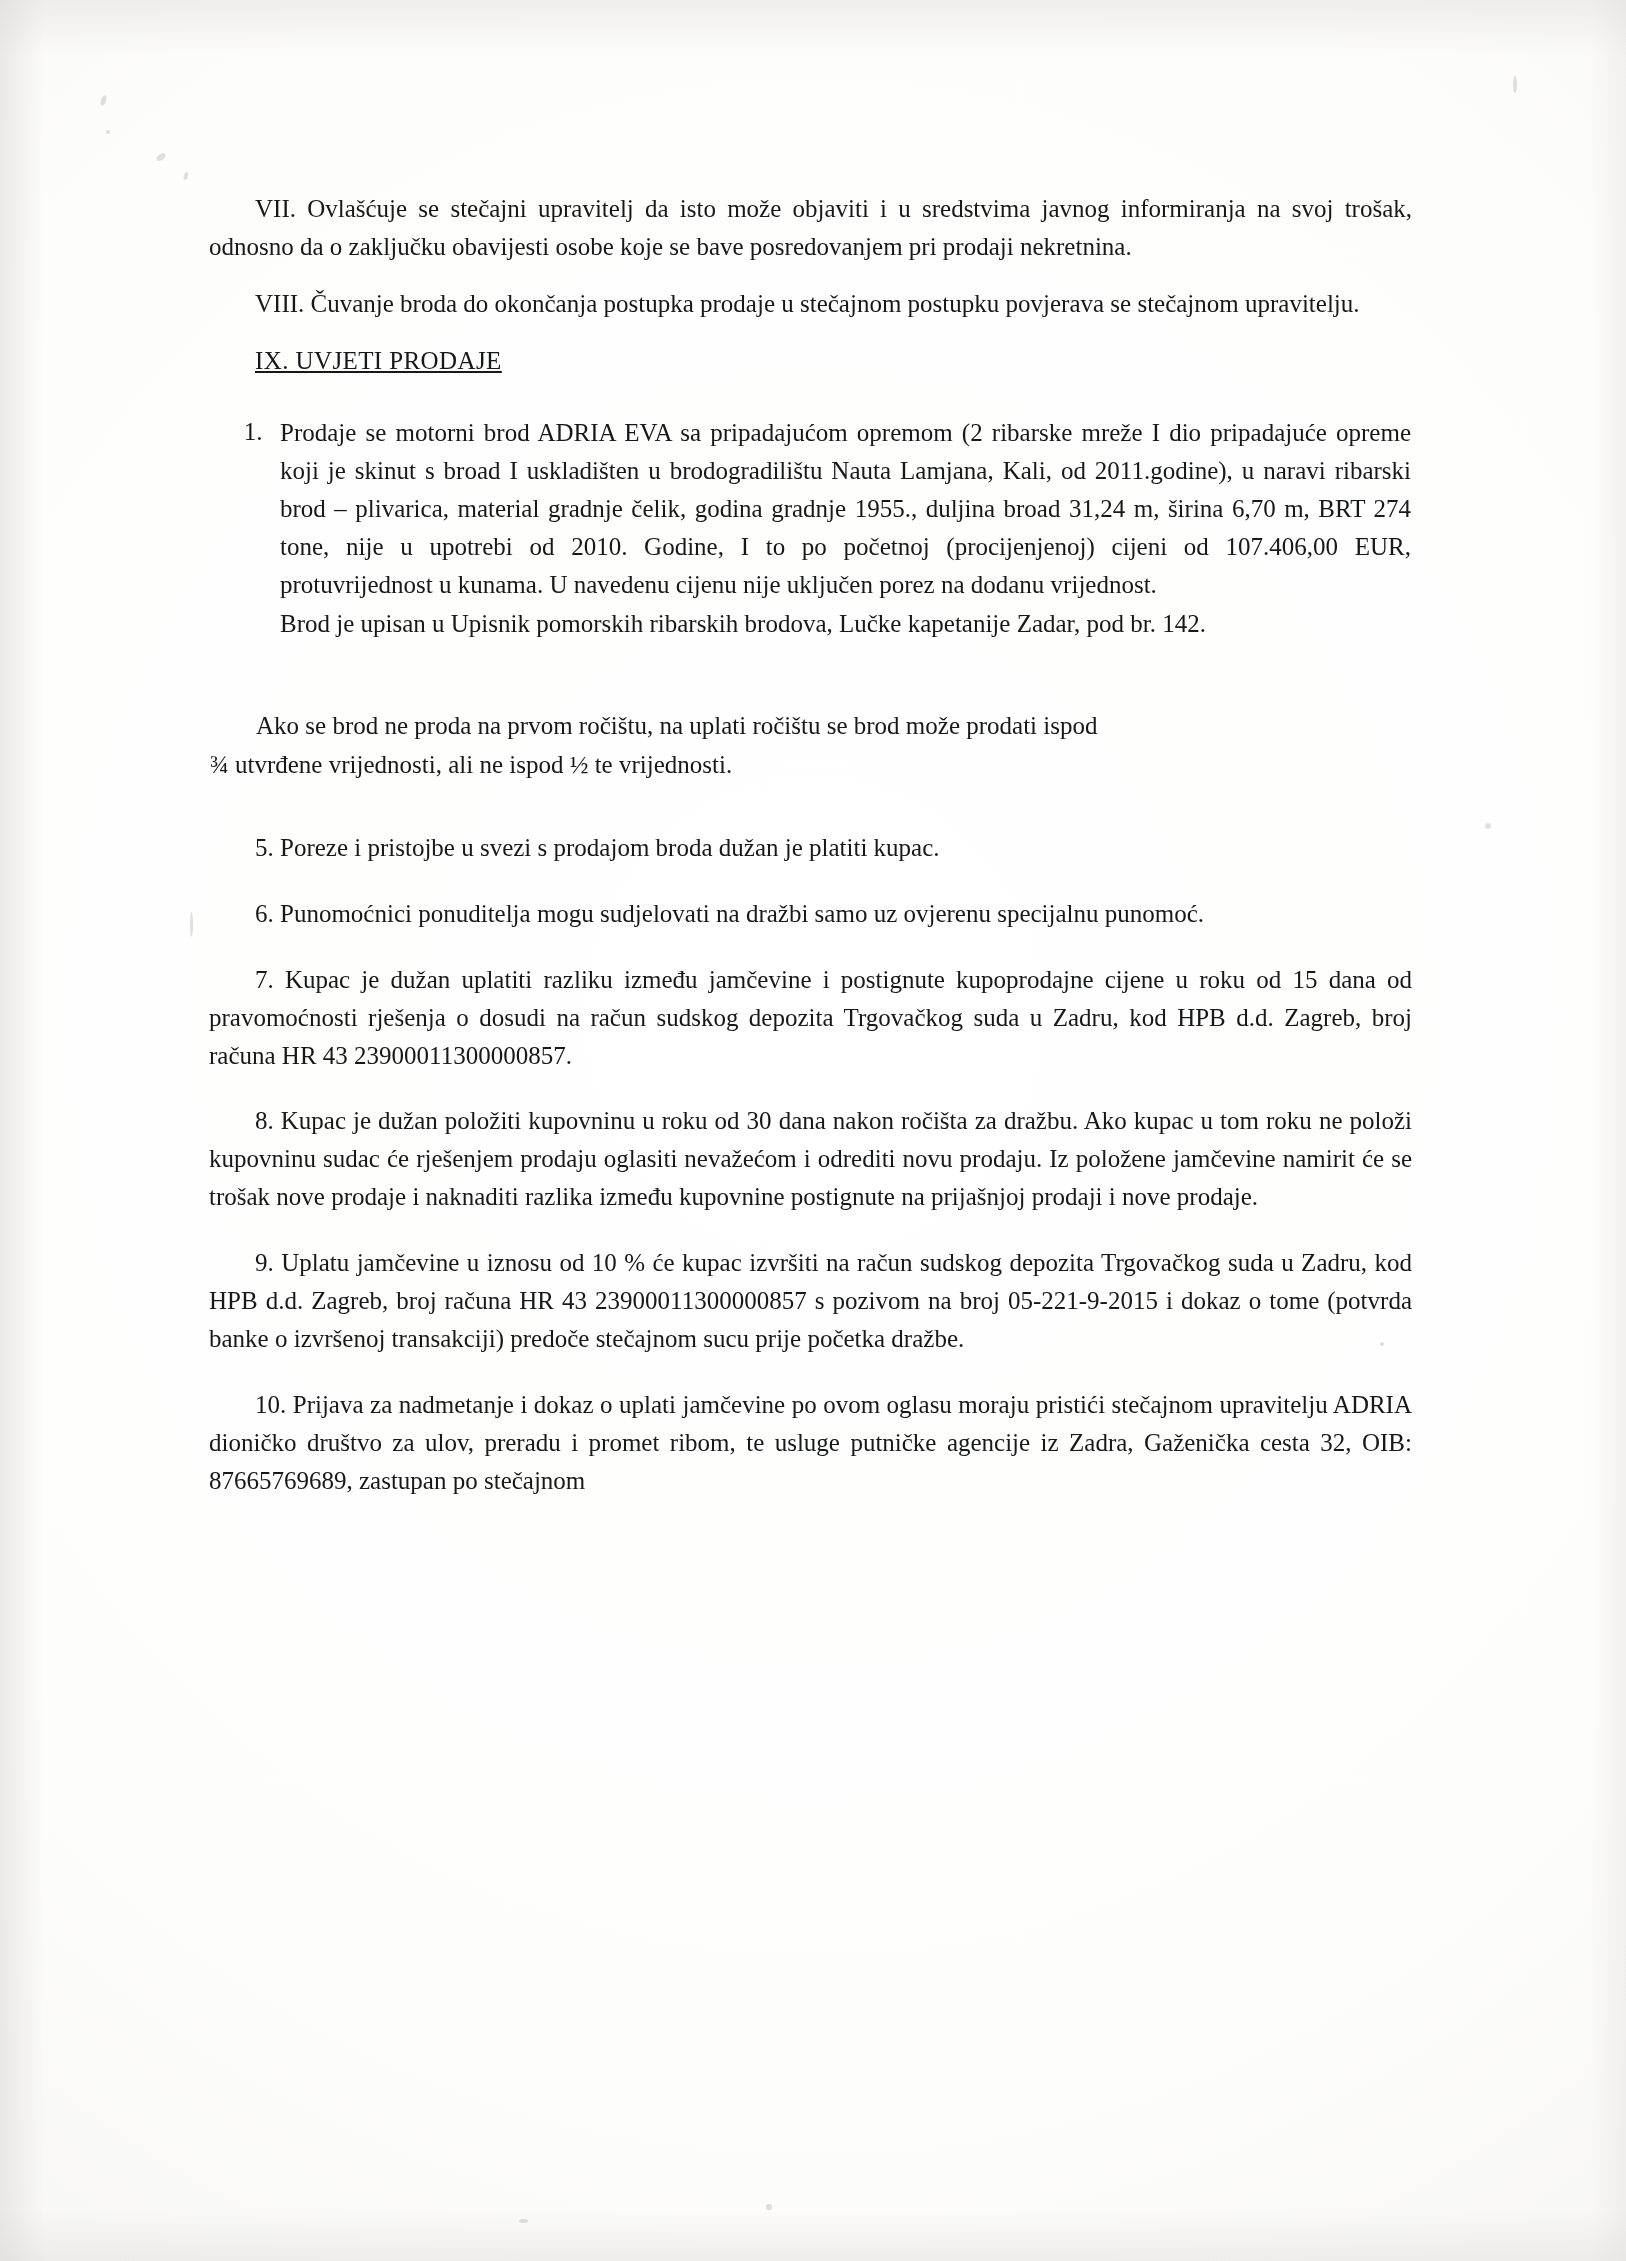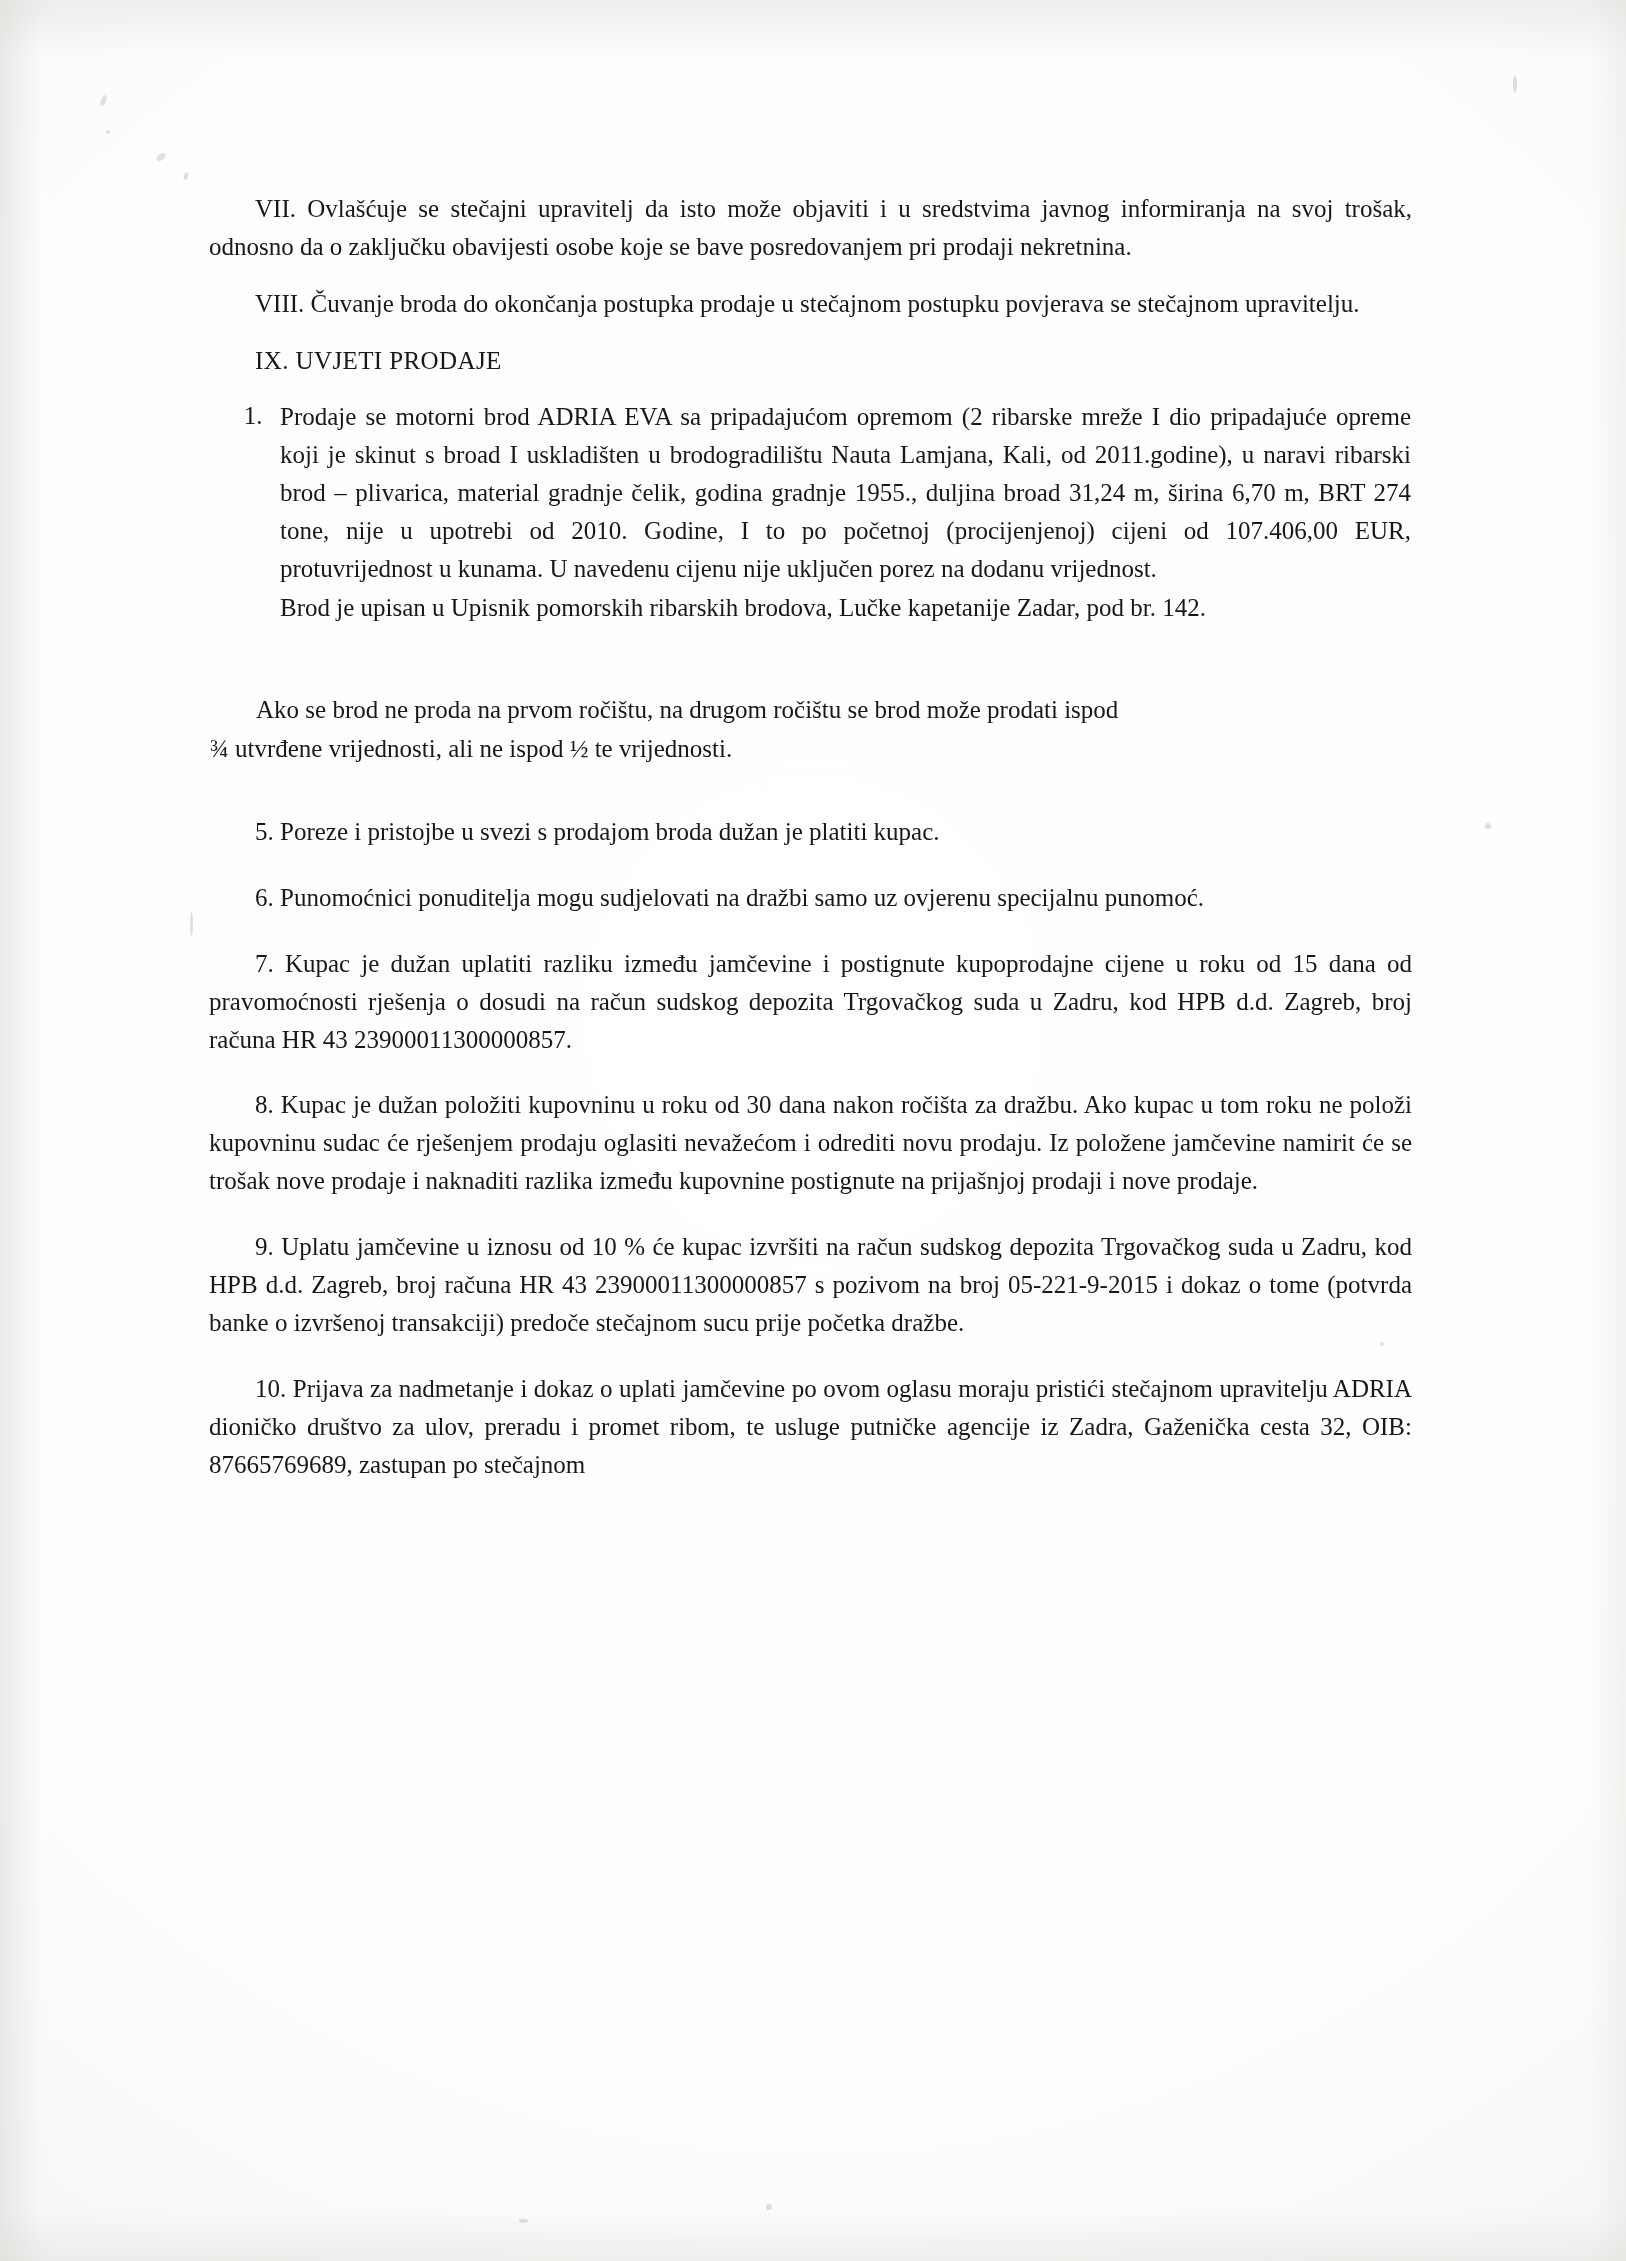--- a/index.html
+++ b/index.html
@@ -62,21 +62,22 @@
   }
   .indent {
     text-indent: 46px;
   }
   .gap-sm { height: 8.9px; }
   .gap-lg { height: 44px; }
 
   .heading {
     text-indent: 46px;
     letter-spacing: 0.4px;
-    margin-bottom: 17px;
+    margin-bottom: 33px;
+    text-decoration: underline;
   }
 
   
   .item1 {
     display: flex;
     margin-bottom: 0;
   }
   .item1-num {
     width: 70px;
     flex: 0 0 70px;
@@ -123,21 +124,21 @@
     </div>
 
     <div class="gap-lg"></div>
 
 
     <div class="gap-sm"></div>
 
 
     <div class="gap-sm"></div>
 
-    <p class="tight indent">Ako se brod ne proda na prvom ročištu, na drugom ročištu se brod može prodati ispod</p>
+    <p class="tight indent">Ako se brod ne proda na prvom ročištu, na uplati ročištu se brod može prodati ispod</p>
     <p class="tight">¾ utvrđene vrijednosti, ali ne ispod ½ te vrijednosti.</p>
 
     <div class="gap-lg"></div>
 
     <p class="para indent">5. Poreze i pristojbe u svezi s prodajom broda dužan je platiti kupac.</p>
 
     <div class="gap-sm"></div>
 
     <p class="para indent">6. Punomoćnici ponuditelja mogu sudjelovati na dražbi samo uz ovjerenu specijalnu punomoć.</p>
 

